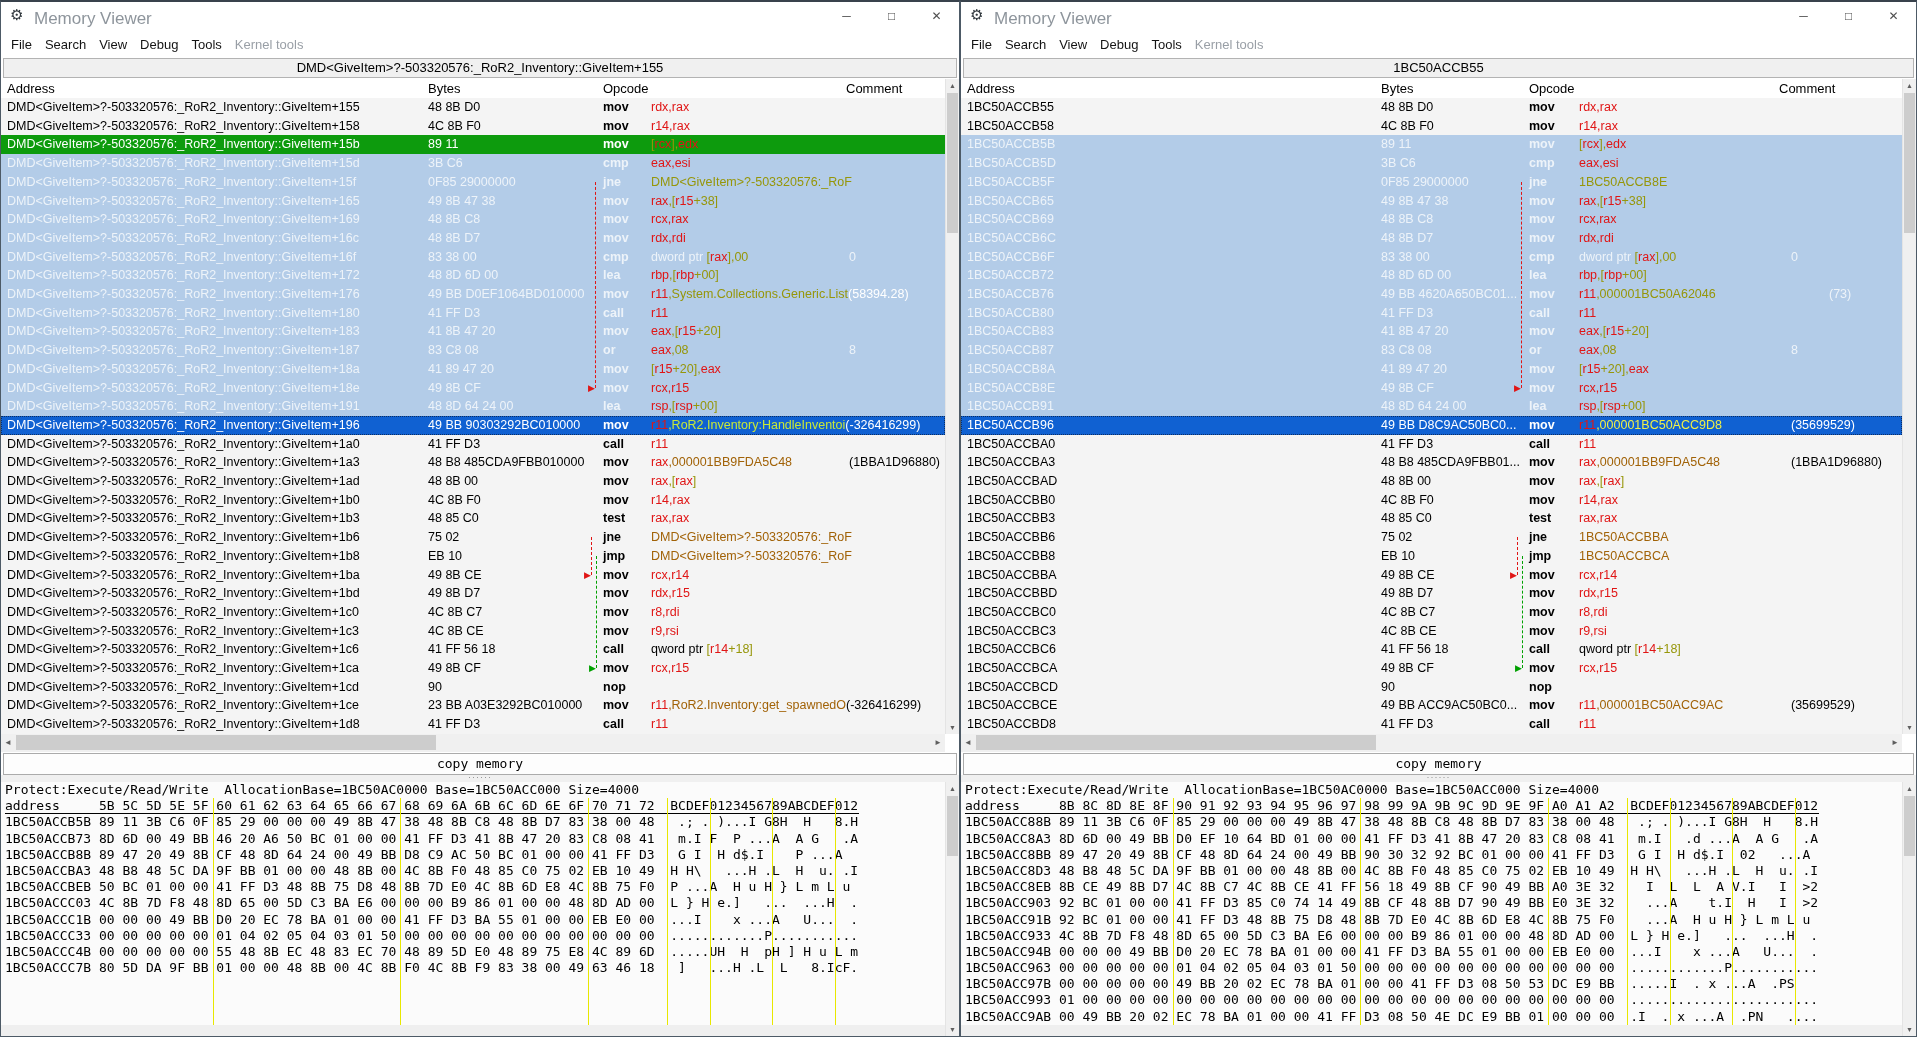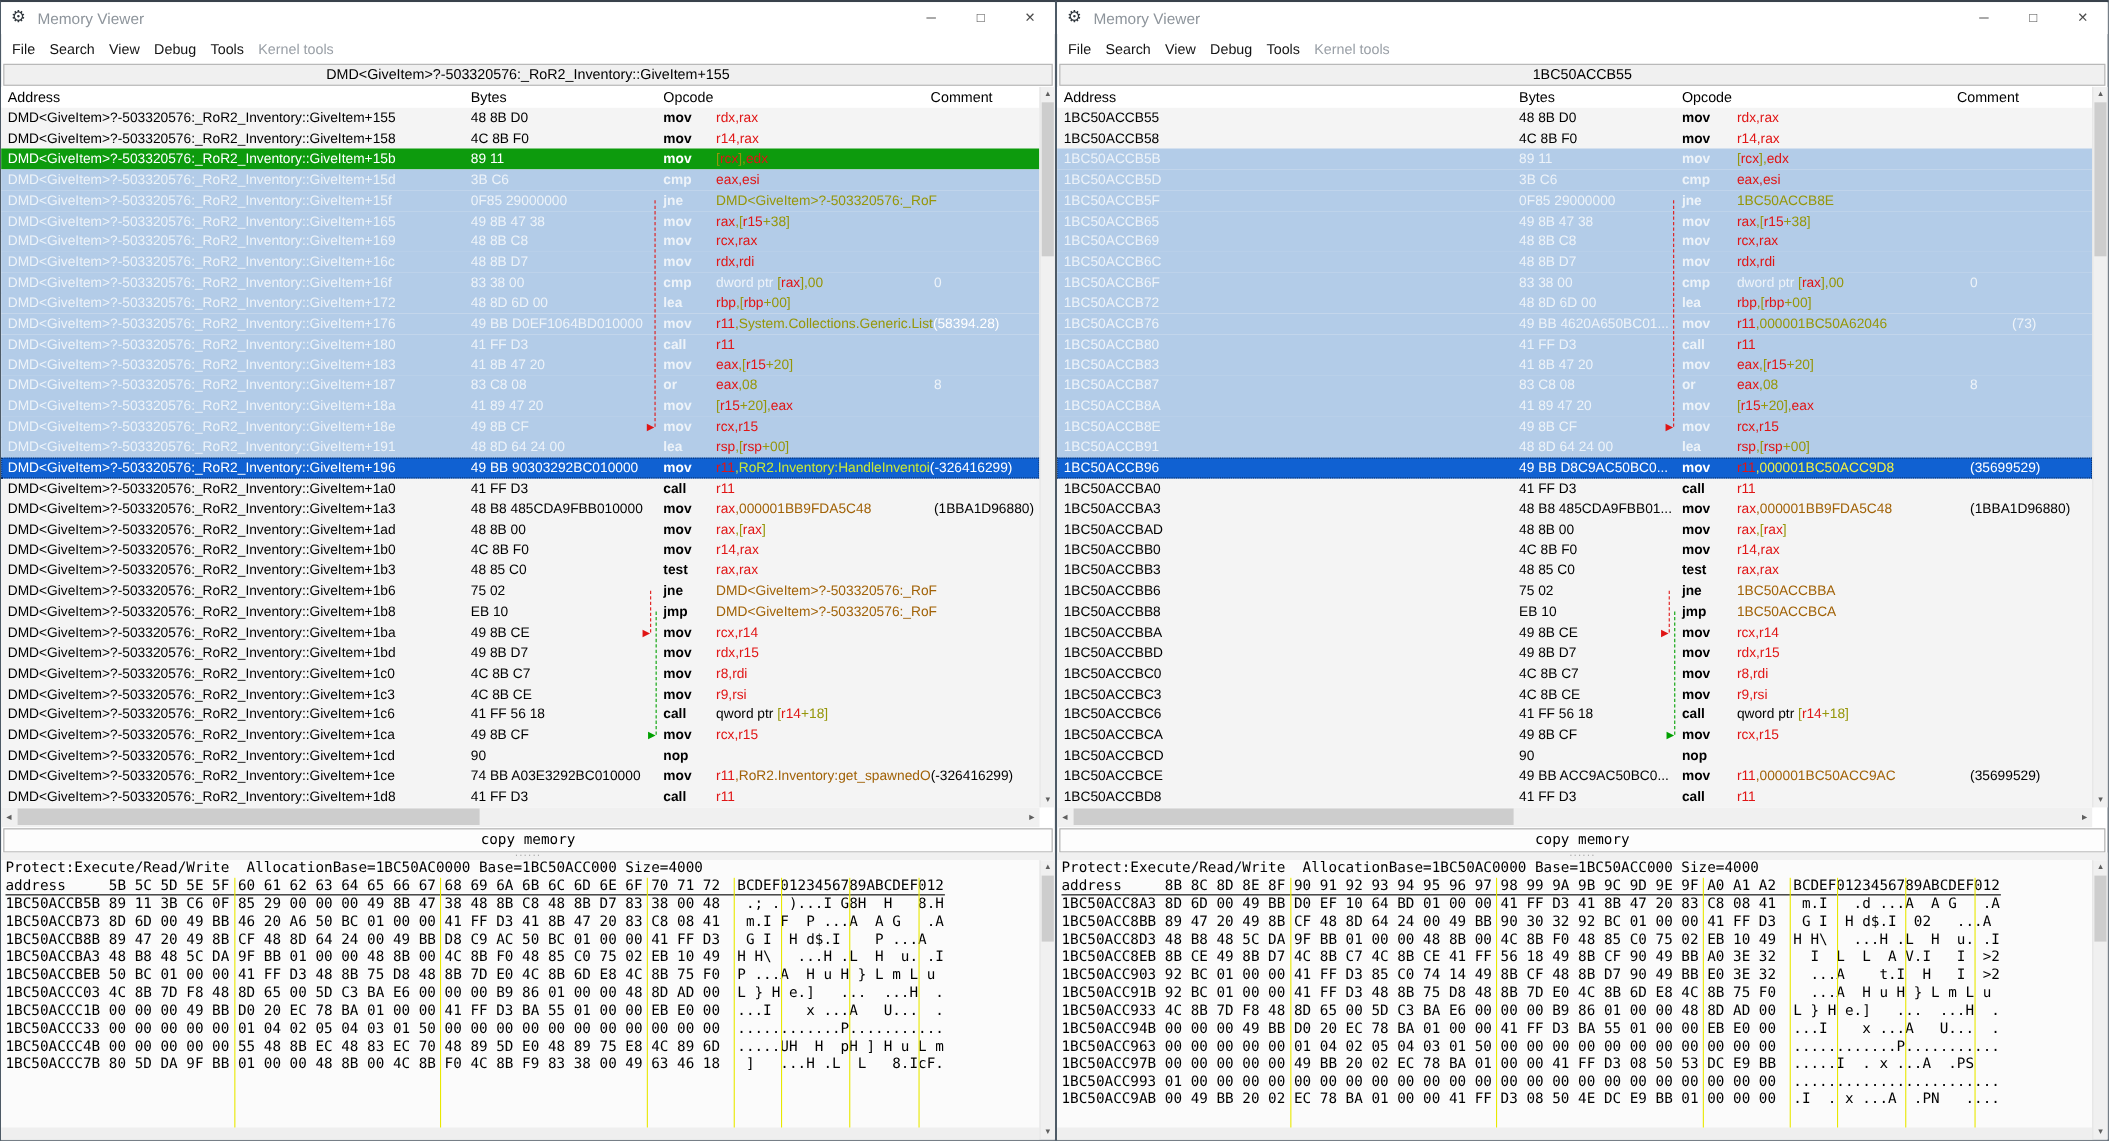--- a/index.html
+++ b/index.html
@@ -2,21 +2,21 @@
 <html><head>
 <meta charset="utf-8">
 <style>
 *{box-sizing:border-box;margin:0;padding:0}
 html,body{width:1917px;height:1037px;overflow:hidden;background:#6b6b6b;font-family:"Liberation Sans",sans-serif}
 .win{position:absolute;top:0;height:1037px;background:#fff;border:1px solid #4d5a66;border-top:2px solid #39424c}
 #winL{left:0;width:960px}
 #winR{left:960px;width:957px}
 .titlebar{position:relative;height:29px;background:#fff}
 .tbicon{position:absolute;left:9px;top:4px;font-size:15px;color:#30373d}
-.tbtitle{position:absolute;left:33px;top:7px;font-size:14px;color:#8e959c}
+.tbtitle{position:absolute;left:33px;top:7px;font-size:17px;color:#8e959c}
 .tbbtns{position:absolute;right:0;top:0;display:flex}
 .tbbtn{width:45px;height:28px;display:flex;align-items:center;justify-content:center;font-size:12px;color:#4d4d4d}
 .menubar{display:flex;height:26px;align-items:center;padding-left:10px;gap:13px;font-size:13px;color:#141414}
 .mitem.dis{color:#999fa6}
 .addrbar{position:absolute;left:2px;right:2px;top:56px;height:20px;background:#f0f0f0;border:1px solid #b3b3b3;font-size:13px;line-height:18px;text-align:center;color:#000}
 .dheader{position:absolute;left:0;right:14px;top:77px;height:19px;background:#fff;font-size:13px;color:#000}
 .dheader span{position:absolute;top:2px}
 .dbody{position:absolute;left:0;right:14px;top:96px;height:636px;background:#f4f4f4;overflow:hidden}
 .drow{position:absolute;left:0;right:0;height:19px;font-size:12.5px;line-height:18.5px;color:#000;white-space:nowrap}
 .drow .cell{position:absolute;top:0;white-space:nowrap}
@@ -264,21 +264,21 @@
         <span class="cell c-args" style="left: 650px;"><span class="seg-r">rcx,r15</span></span>
       </div>
       <div class="drow " style="top: 579.7px;">
         <span class="cell c-addr" style="left: 6px;">DMD&lt;GiveItem&gt;?-503320576:_RoR2_Inventory::GiveItem+1cd</span>
         <span class="cell c-bytes" style="left: 427px;">90</span>
         <span class="cell c-op" style="left: 602px;">nop</span>
         <span class="cell c-args" style="left: 650px;"></span>
       </div>
       <div class="drow " style="top: 598.4px;">
         <span class="cell c-addr" style="left: 6px;">DMD&lt;GiveItem&gt;?-503320576:_RoR2_Inventory::GiveItem+1ce</span>
-        <span class="cell c-bytes" style="left: 427px;">74 BB A03E3292BC010000</span>
+        <span class="cell c-bytes" style="left: 427px;">23 BB A03E3292BC010000</span>
         <span class="cell c-op" style="left: 602px;">mov</span>
         <span class="cell c-args" style="left: 650px;"><span class="seg-r">r11</span><span class="seg-b">,RoR2.Inventory:get_spawnedO</span><span class="seg-t">(-326416299)</span></span>
       </div>
       <div class="drow " style="top: 617.1px;">
         <span class="cell c-addr" style="left: 6px;">DMD&lt;GiveItem&gt;?-503320576:_RoR2_Inventory::GiveItem+1d8</span>
         <span class="cell c-bytes" style="left: 427px;">41 FF D3</span>
         <span class="cell c-op" style="left: 602px;">call</span>
         <span class="cell c-args" style="left: 650px;"><span class="seg-r">r11</span></span>
       </div>
       <div class="jline" style="left: 594px; top: 84.15px; height: 205.7px;"></div>
@@ -580,20 +580,21 @@
   <div class="hscroll">
     <span class="harrow" style="left:0">◄</span>
     <div class="hthumb" style="width:400px"></div>
     <span class="harrow" style="right:0">►</span>
   </div>
   <div class="copybtn">copy memory</div>
   <div class="split">······</div>
   <div class="hex">
       <div class="hexline">Protect:Execute/Read/Write  AllocationBase=1BC50AC0000 Base=1BC50ACC000 Size=4000</div>
       <div class="hexline hdr">address     8B 8C 8D 8E 8F 90 91 92 93 94 95 96 97 98 99 9A 9B 9C 9D 9E 9F A0 A1 A2  BCDEF0123456789ABCDEF012</div>
+      <div class="hexline">1BC50ACC88B 89 11 3B C6 0F 85 29 00 00 00 49 8B 47 38 48 8B C8 48 8B D7 83 38 00 48   .; . )...I G8H  H   8.H</div>
       <div class="hexline">1BC50ACC8A3 8D 6D 00 49 BB D0 EF 10 64 BD 01 00 00 41 FF D3 41 8B 47 20 83 C8 08 41   m.I   .d ...A  A G   .A</div>
       <div class="hexline">1BC50ACC8BB 89 47 20 49 8B CF 48 8D 64 24 00 49 BB 90 30 32 92 BC 01 00 00 41 FF D3   G I  H d$.I  02   ...A </div>
       <div class="hexline">1BC50ACC8D3 48 B8 48 5C DA 9F BB 01 00 00 48 8B 00 4C 8B F0 48 85 C0 75 02 EB 10 49  H H\   ...H .L  H  u. .I</div>
       <div class="hexline">1BC50ACC8EB 8B CE 49 8B D7 4C 8B C7 4C 8B CE 41 FF 56 18 49 8B CF 90 49 BB A0 3E 32    I  L  L  A V.I   I  &gt;2</div>
       <div class="hexline">1BC50ACC903 92 BC 01 00 00 41 FF D3 85 C0 74 14 49 8B CF 48 8B D7 90 49 BB E0 3E 32    ...A    t.I  H   I  &gt;2</div>
       <div class="hexline">1BC50ACC91B 92 BC 01 00 00 41 FF D3 48 8B 75 D8 48 8B 7D E0 4C 8B 6D E8 4C 8B 75 F0    ...A  H u H } L m L u </div>
       <div class="hexline">1BC50ACC933 4C 8B 7D F8 48 8D 65 00 5D C3 BA E6 00 00 00 B9 86 01 00 00 48 8D AD 00  L } H e.]   ...  ...H  .</div>
       <div class="hexline">1BC50ACC94B 00 00 00 49 BB D0 20 EC 78 BA 01 00 00 41 FF D3 BA 55 01 00 00 EB E0 00  ...I    x ...A   U...  .</div>
       <div class="hexline">1BC50ACC963 00 00 00 00 00 01 04 02 05 04 03 01 50 00 00 00 00 00 00 00 00 00 00 00  ............P...........</div>
       <div class="hexline">1BC50ACC97B 00 00 00 00 00 49 BB 20 02 EC 78 BA 01 00 00 41 FF D3 08 50 53 DC E9 BB  .....I  . x ...A  .PS   </div>

